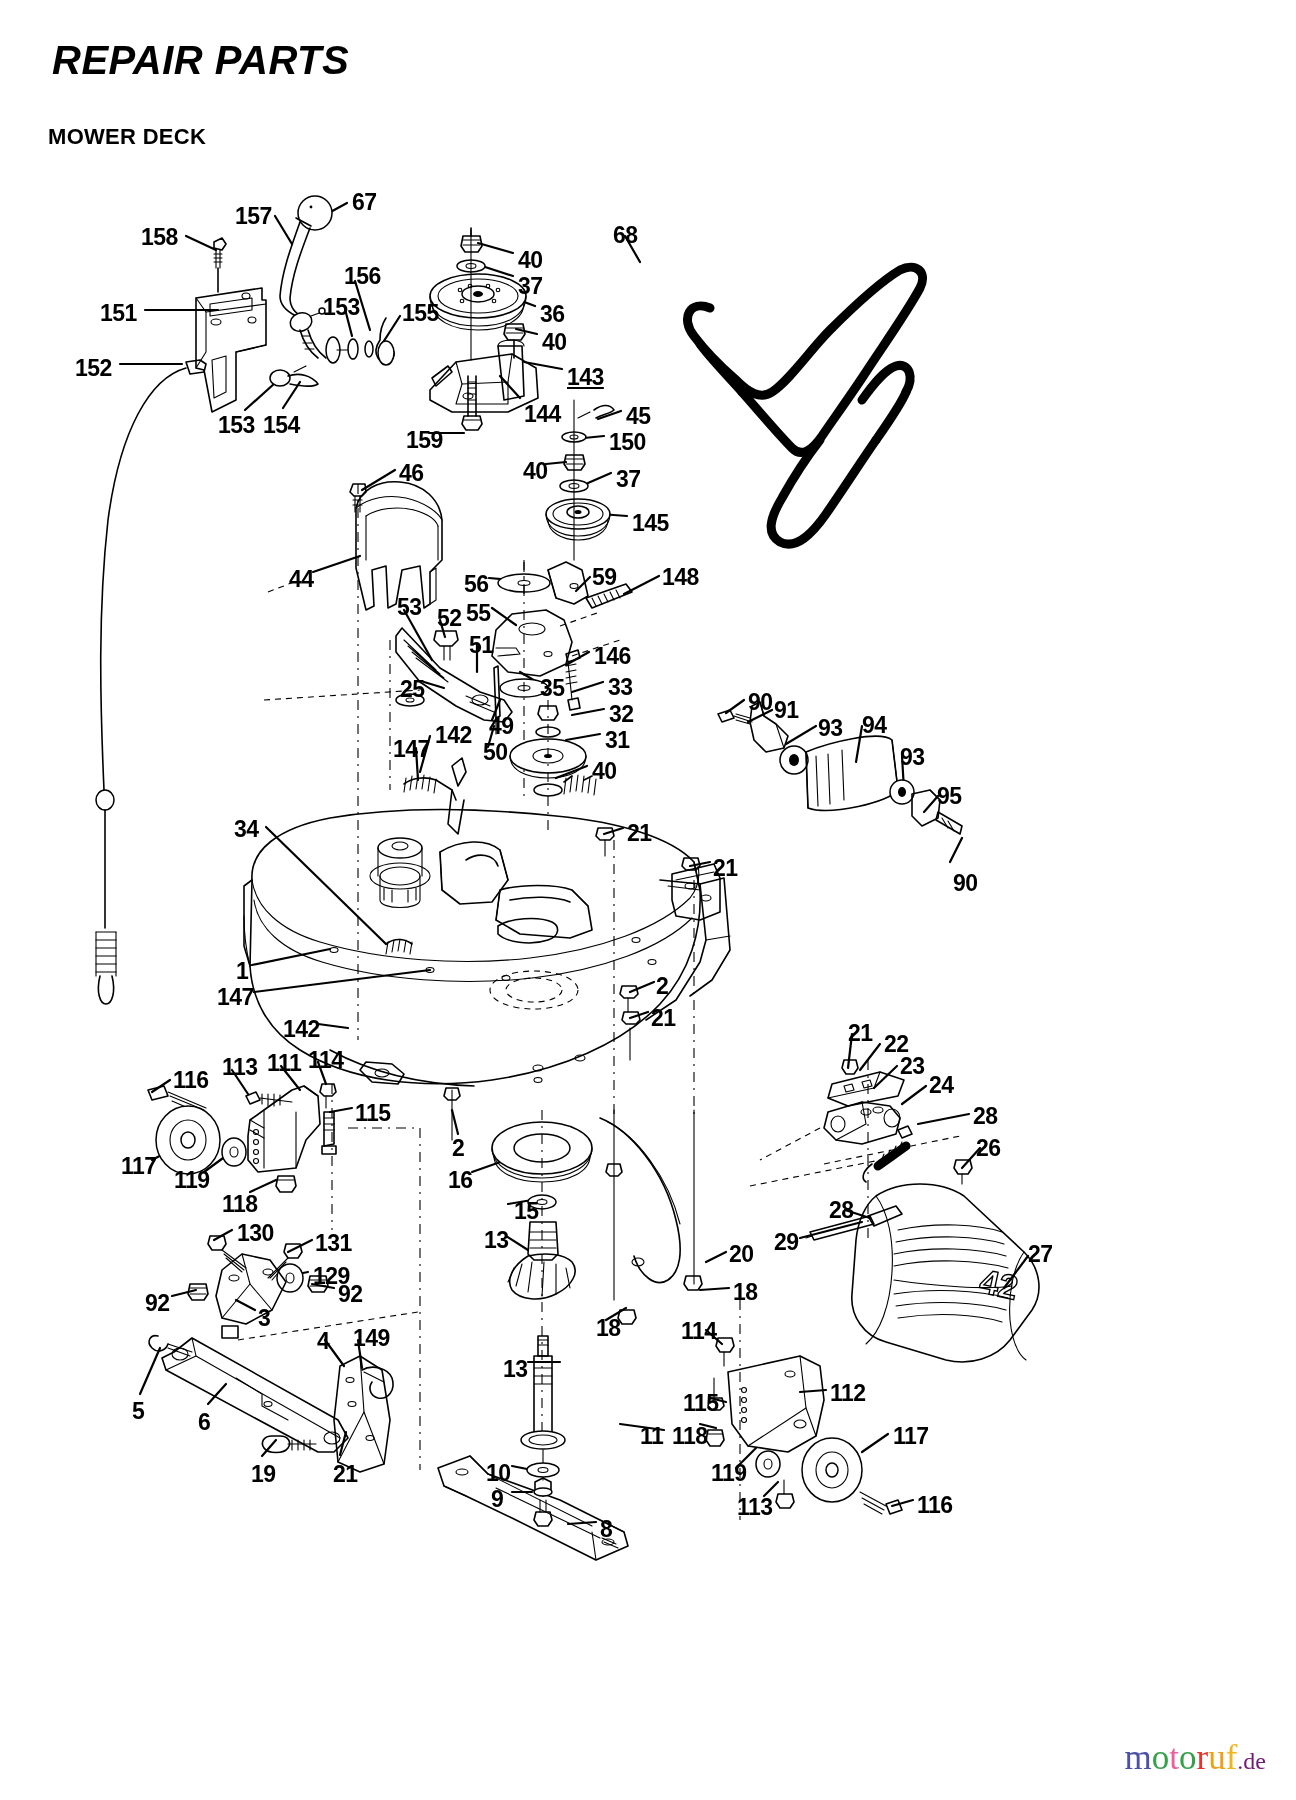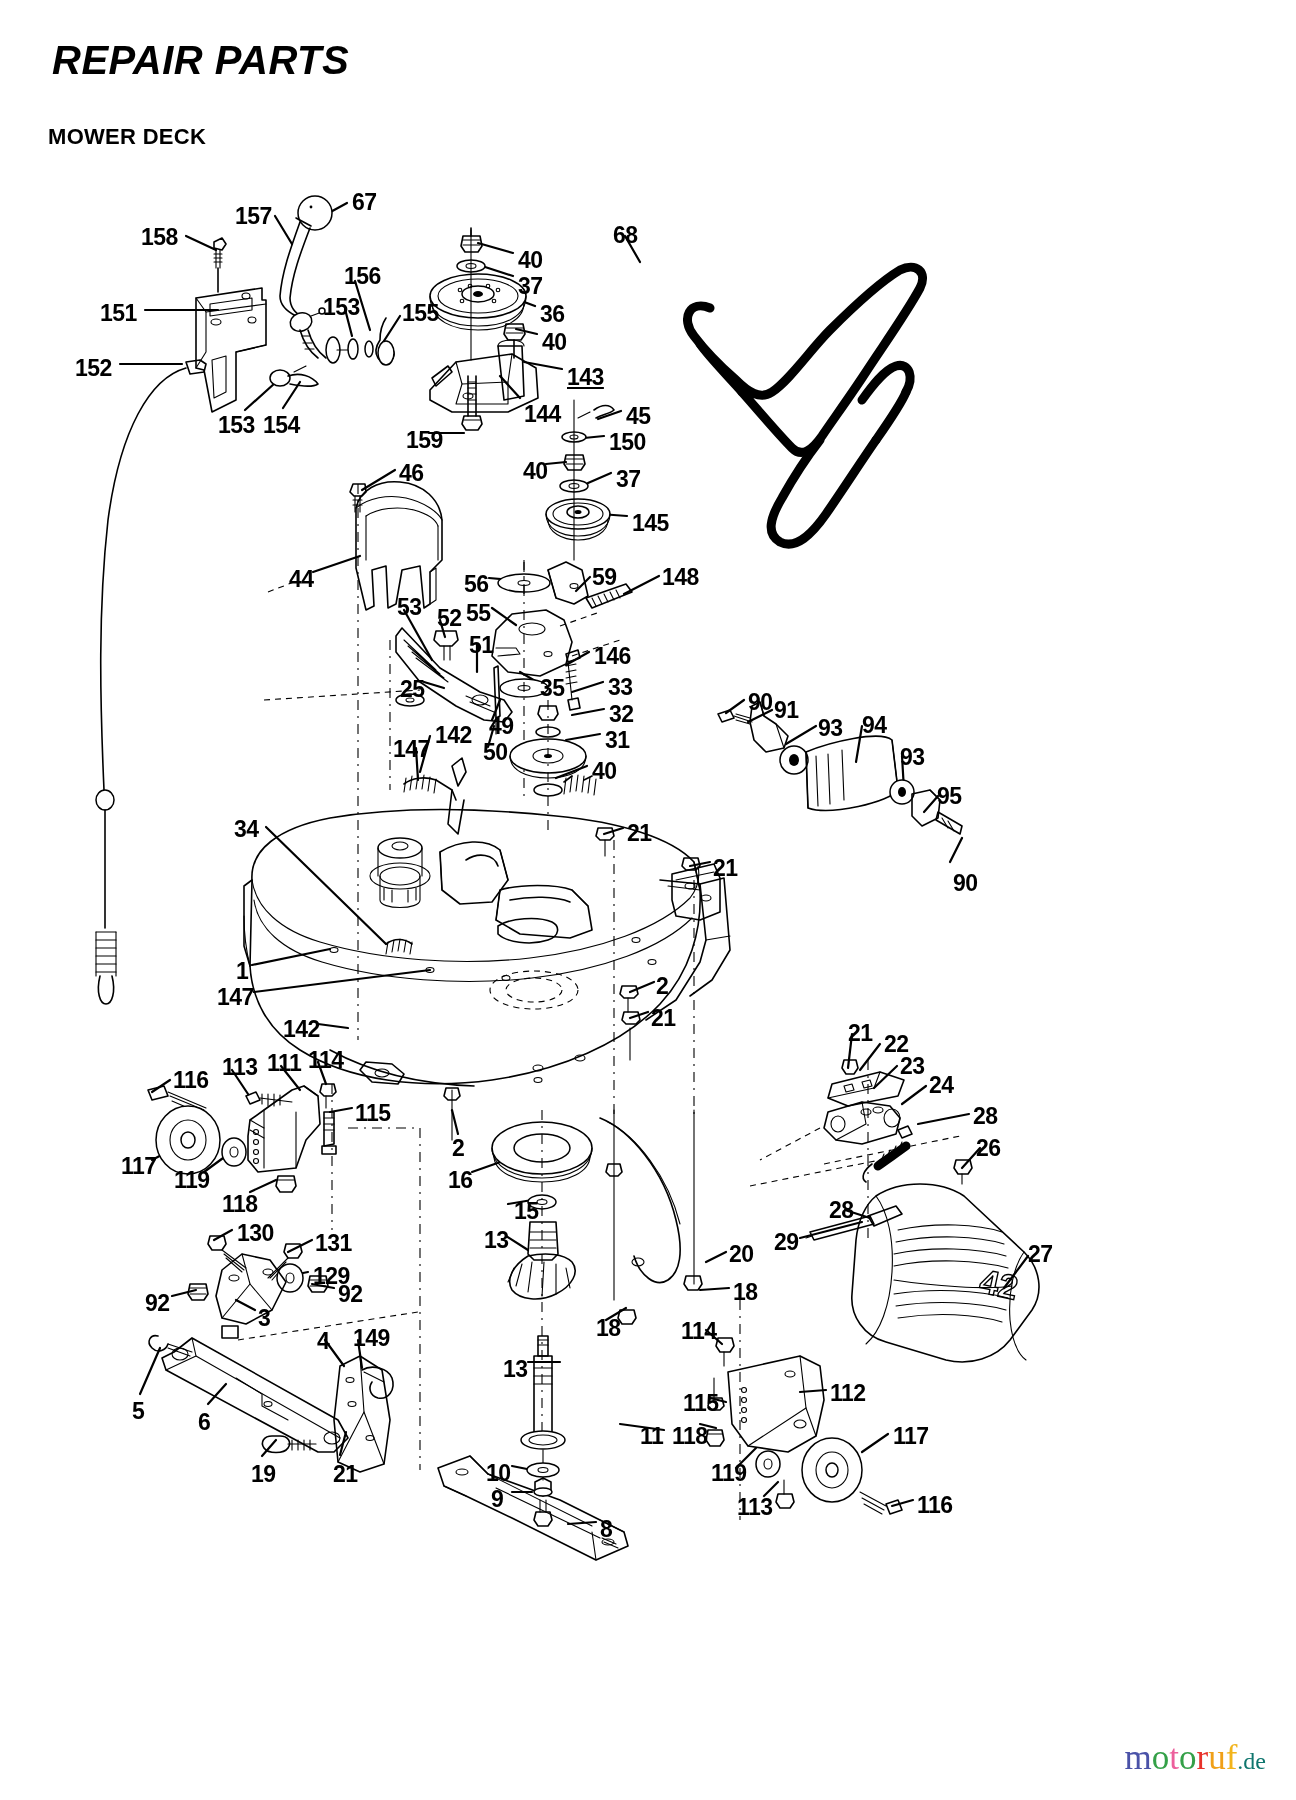--- a/index.html
+++ b/index.html
@@ -44,21 +44,21 @@
 
   
   .wm {
     position:absolute; right:30px; bottom:22px;
     font-family:"Liberation Serif", serif;
     font-size:35px; letter-spacing:0px;
   }
   .wm span { display:inline-block; }
   .wm .c1{color:#4a52a8;} .wm .c2{color:#34a048;} .wm .c3{color:#ec5f9c;}
   .wm .c4{color:#34a048;} .wm .c5{color:#e8322a;} .wm .c6{color:#f0a018;}
-  .wm .c7{color:#f2b41c;} .wm .dot{color:#0f766e; font-size:24px;}
+  .wm .c7{color:#f2b41c;} .wm .dot{color:#701a75; font-size:24px;}
 </style>
 </head>
 <body>
 
 <div id="sheet">
 
   <div class="hdr-title">REPAIR PARTS</div>
   <div class="hdr-sec">MOWER DECK</div>
 
   <svg class="art" viewBox="0 0 1296 1800">

